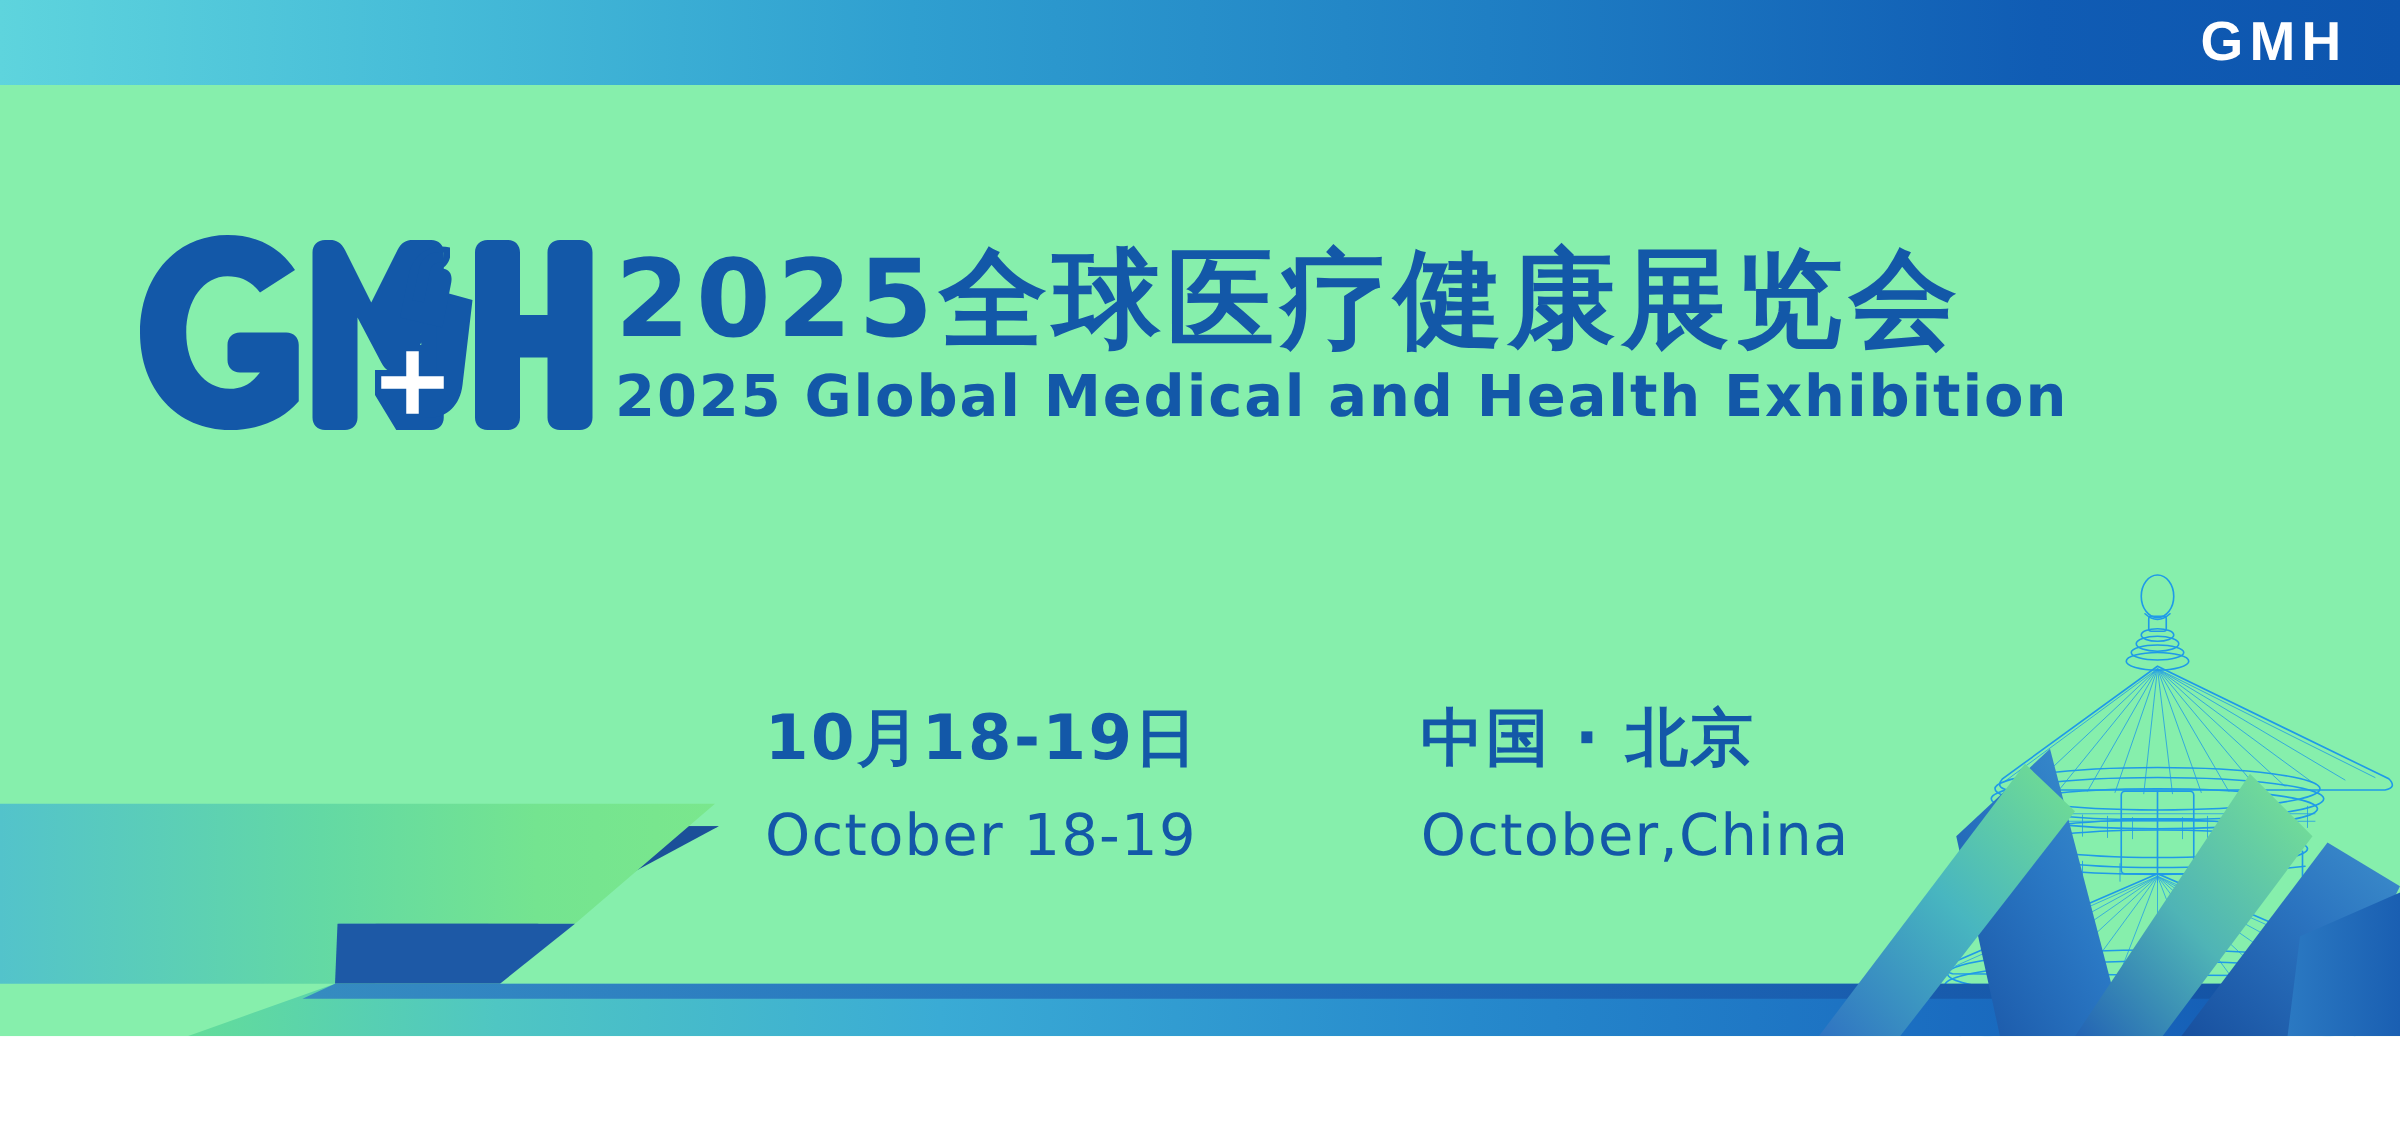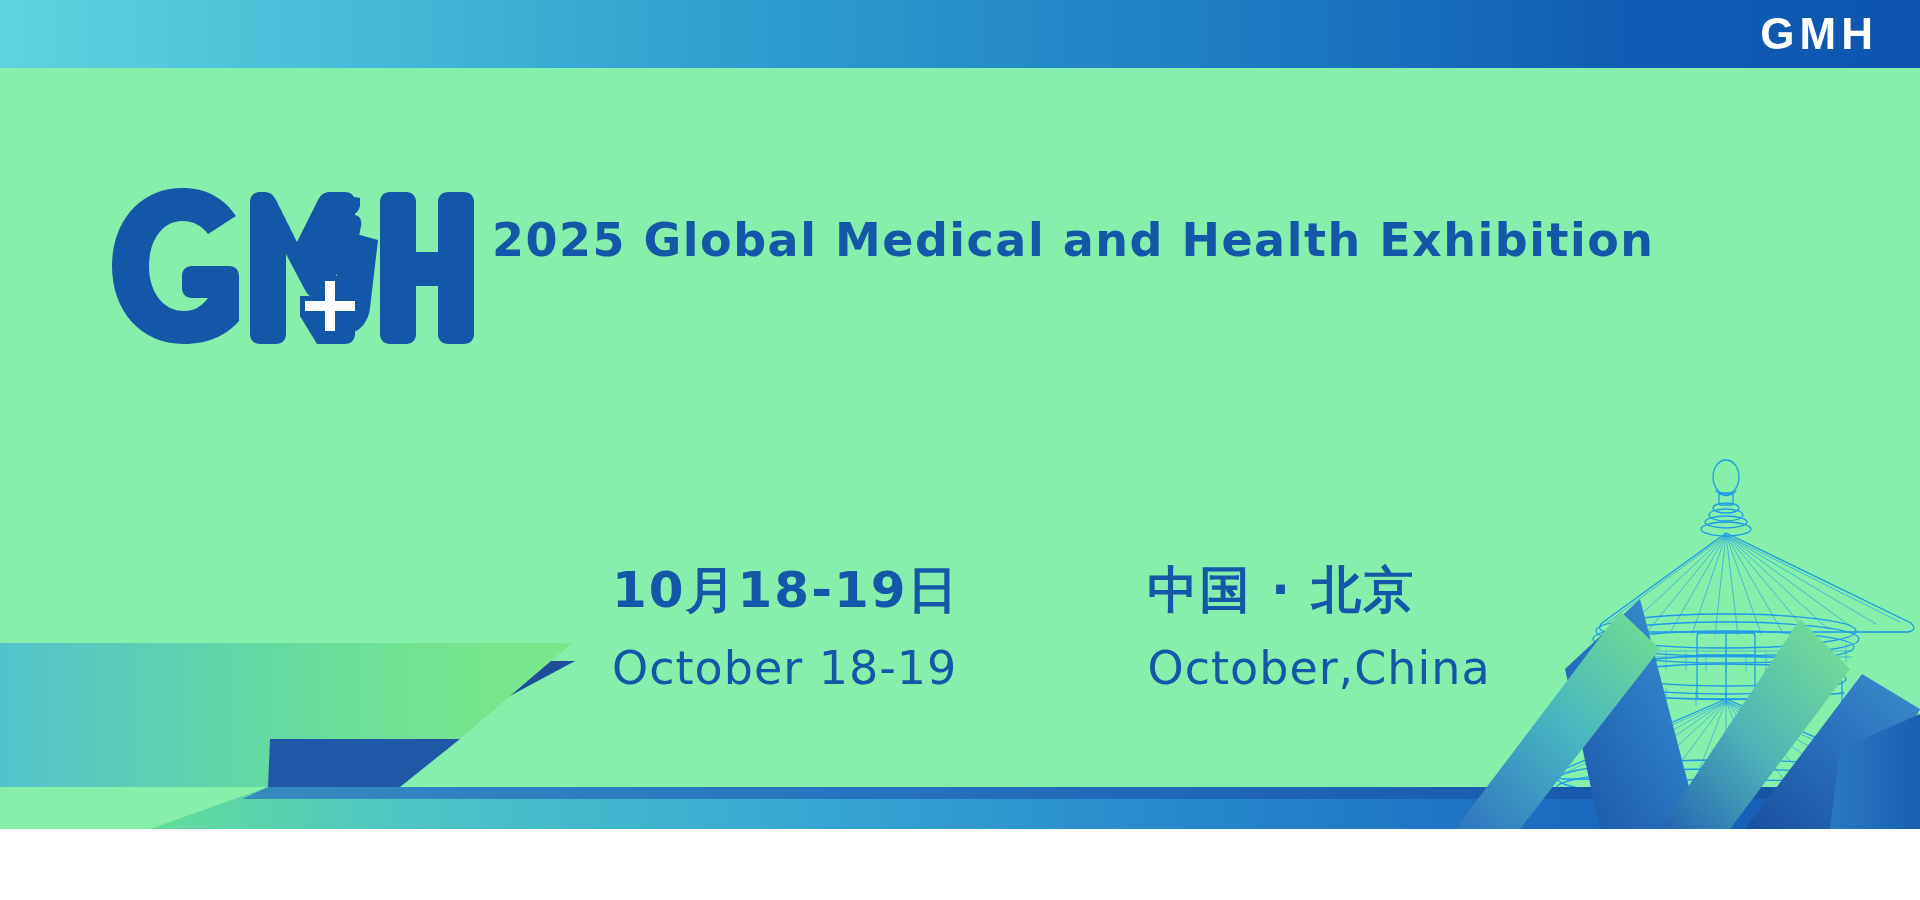--- a/index.html
+++ b/index.html
@@ -73,21 +73,21 @@
   .title-cn {
     font-size: 86px;
     font-weight: bold;
     color: #1358a8;
     letter-spacing: 5px;
     line-height: 1.03;
     white-space: nowrap;
     font-family: "DejaVu Sans", sans-serif;
   }
   .title-en {
-    margin-top: 20px;
+    margin-top: 8px;
     font-size: 46px;
     font-weight: bold;
     color: #1358a8;
     letter-spacing: 1.5px;
     line-height: 1.05;
     white-space: nowrap;
     font-family: "DejaVu Sans", sans-serif;
   }
 
   
@@ -110,21 +110,21 @@
   }
   .info-en {
     margin-top: 22px;
     font-size: 46px;
     font-weight: normal;
     color: #1358a8;
     letter-spacing: 1px;
     line-height: 1.15;
     font-family: "DejaVu Sans", sans-serif;
   }
-  .info-col--place { margin-left: 48px; }
+  .info-col--place { margin-left: 37px; }
 
   
   .deco {
     position: absolute;
     left: 0;
     bottom: 0;
     width: 1920px;
     height: 330px;
     z-index: 20;
     pointer-events: none;
@@ -292,20 +292,21 @@
 
         <path d="M252 10 C236 6 222 16 219 32 L212 66 L246 74 L253 38 C254 32 252 28 247 27 L245 27 C249 25 251 22 252 18 Z M246 22 C241 21 237 24 236 29 L231 54 L222 52 L227 28 C229 18 237 12 247 14 Z"></path>
 
         <path d="M232 88 L212 88 L212 108 L192 108 L192 128 L212 128 L212 148 L232 148 L232 128 L252 128 L252 108 L232 108 Z" fill="#1358a8"></path>
         <path d="M227 93 L217 93 L217 113 L197 113 L197 123 L217 123 L217 143 L227 143 L227 123 L247 123 L247 113 L227 113 Z" fill="#ffffff"></path>
       </g>
     </svg>
   </div>
 
   <div class="title-block">
+    <div class="title-cn">2025全球医疗健康展览会</div>
     <div class="title-en">2025 Global Medical and Health Exhibition</div>
   </div>
 
   <div class="info-row">
     <div class="info-col info-col--date">
       <div class="info-cn">10月18-19日</div>
       <div class="info-en">October 18-19</div>
     </div>
     <div class="info-col info-col--place">
       <div class="info-cn">中国 · 北京</div>

